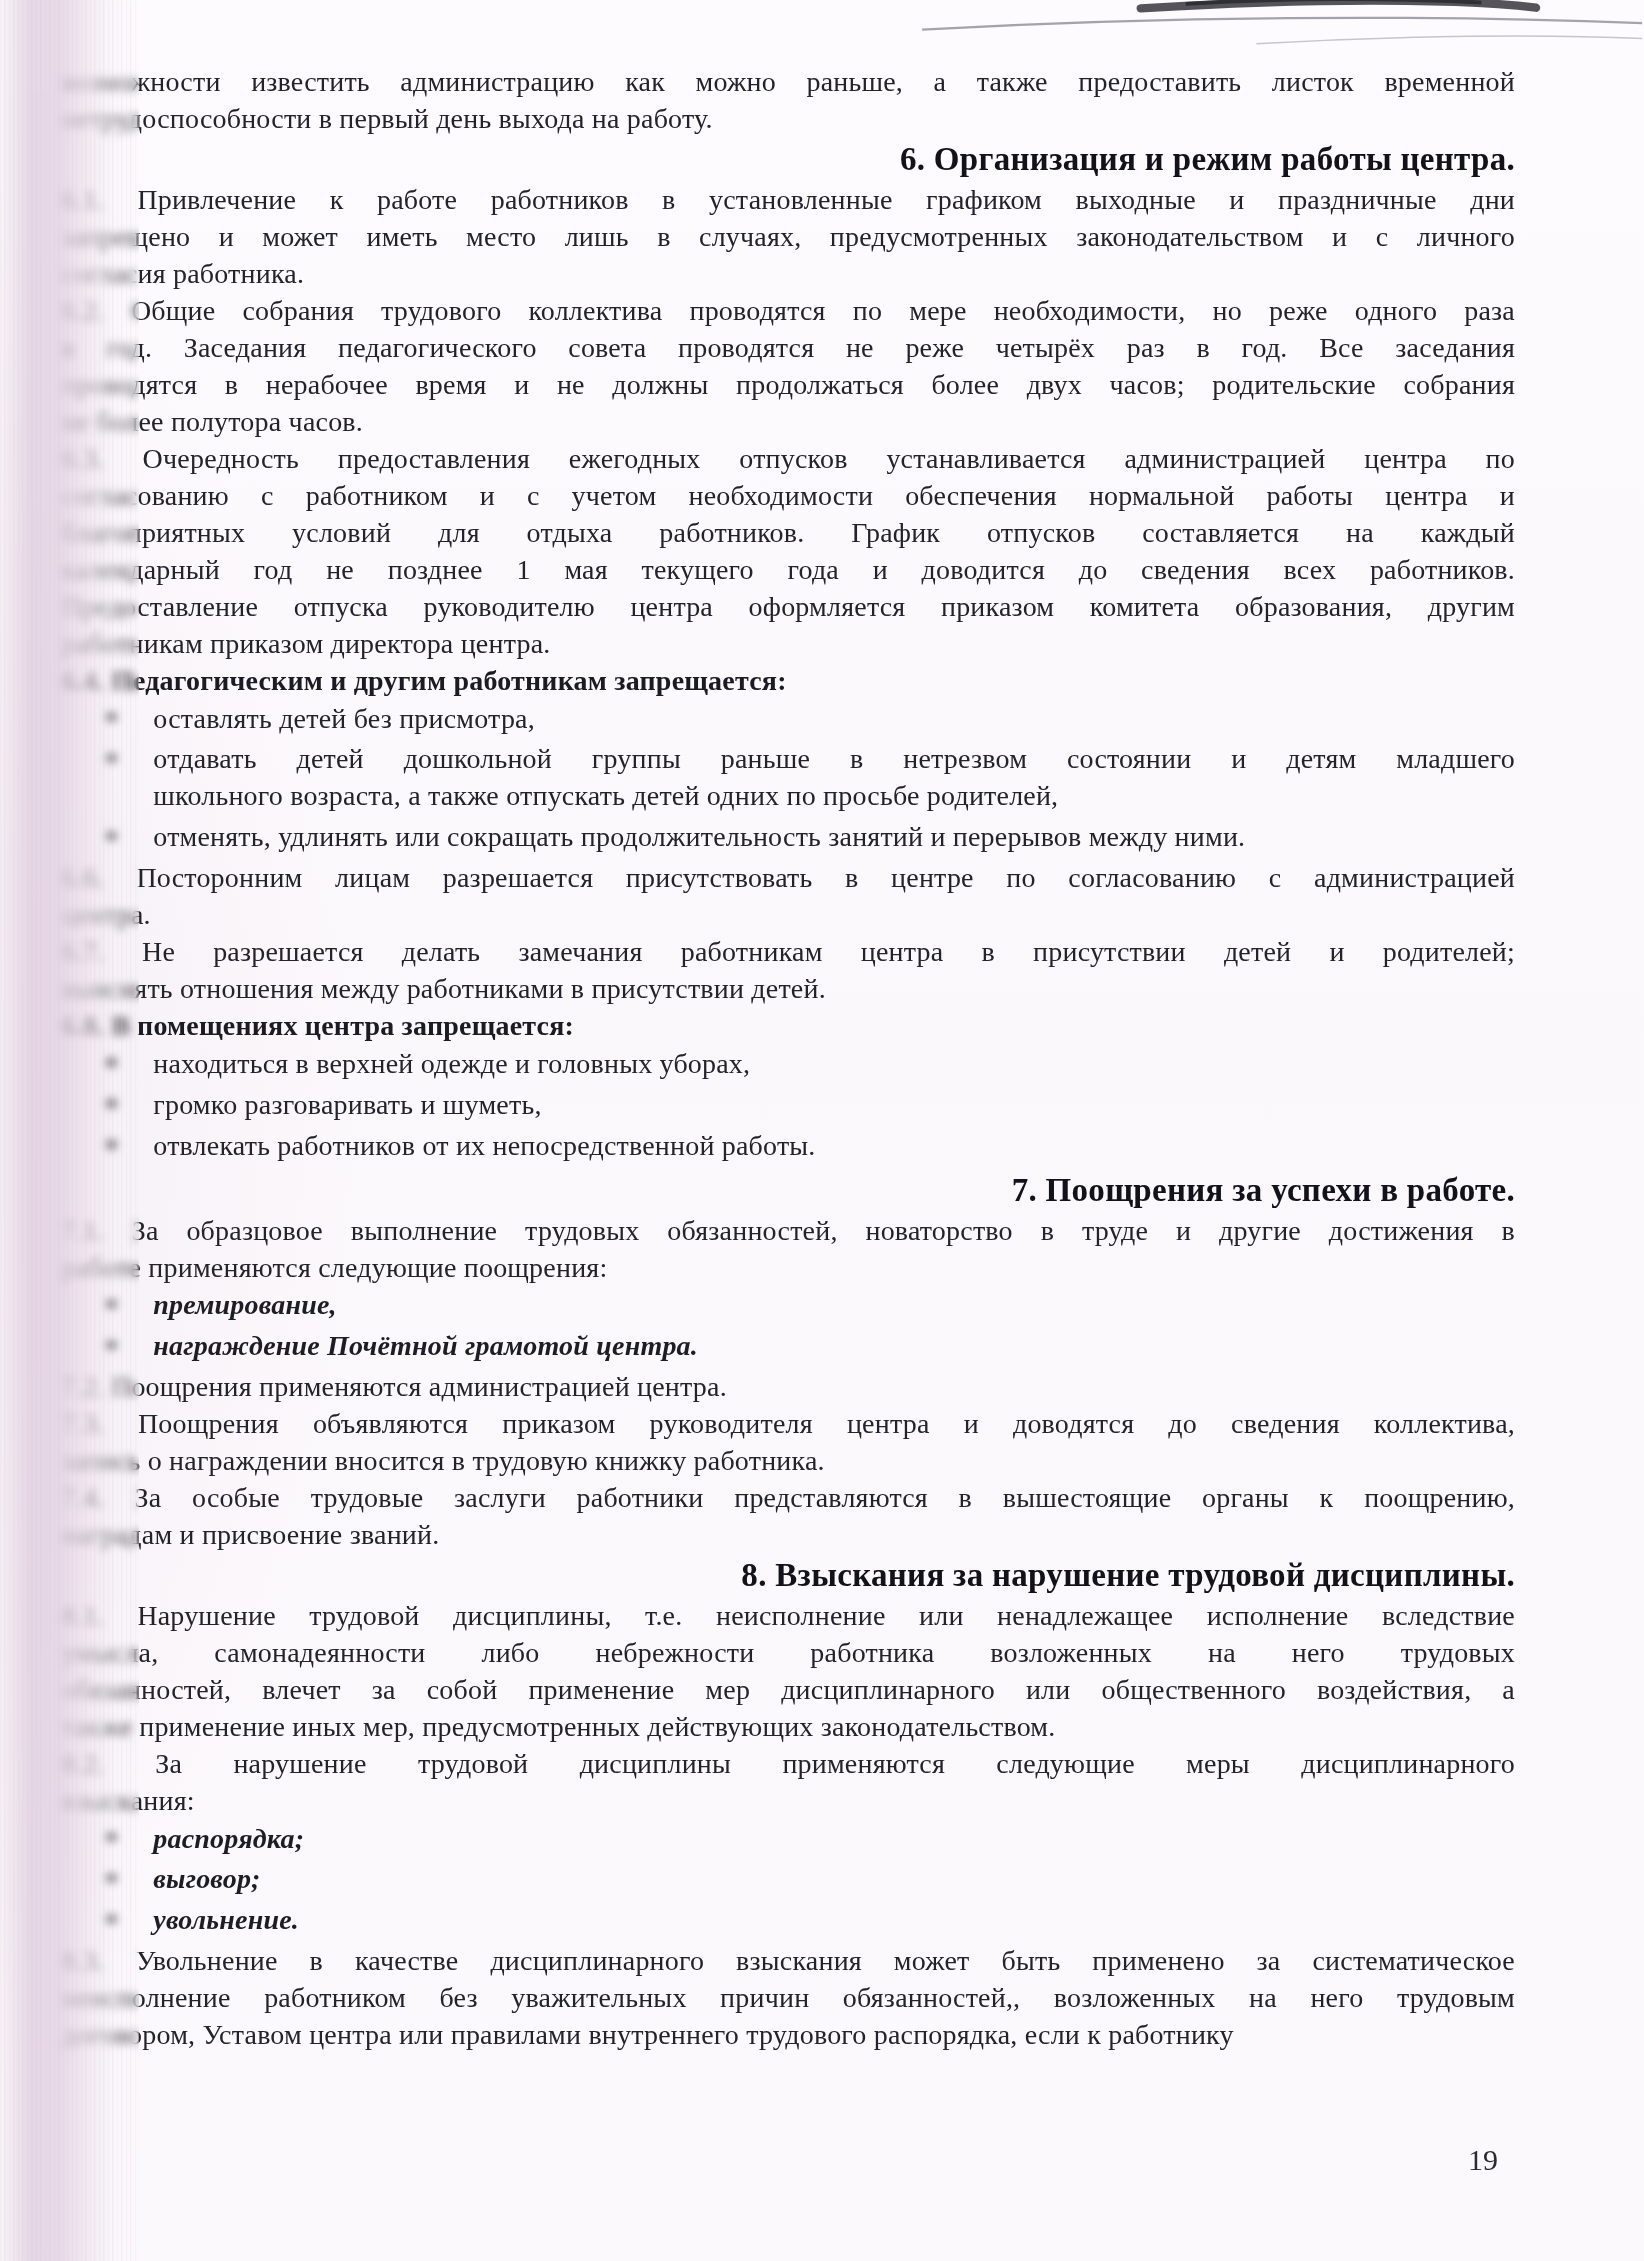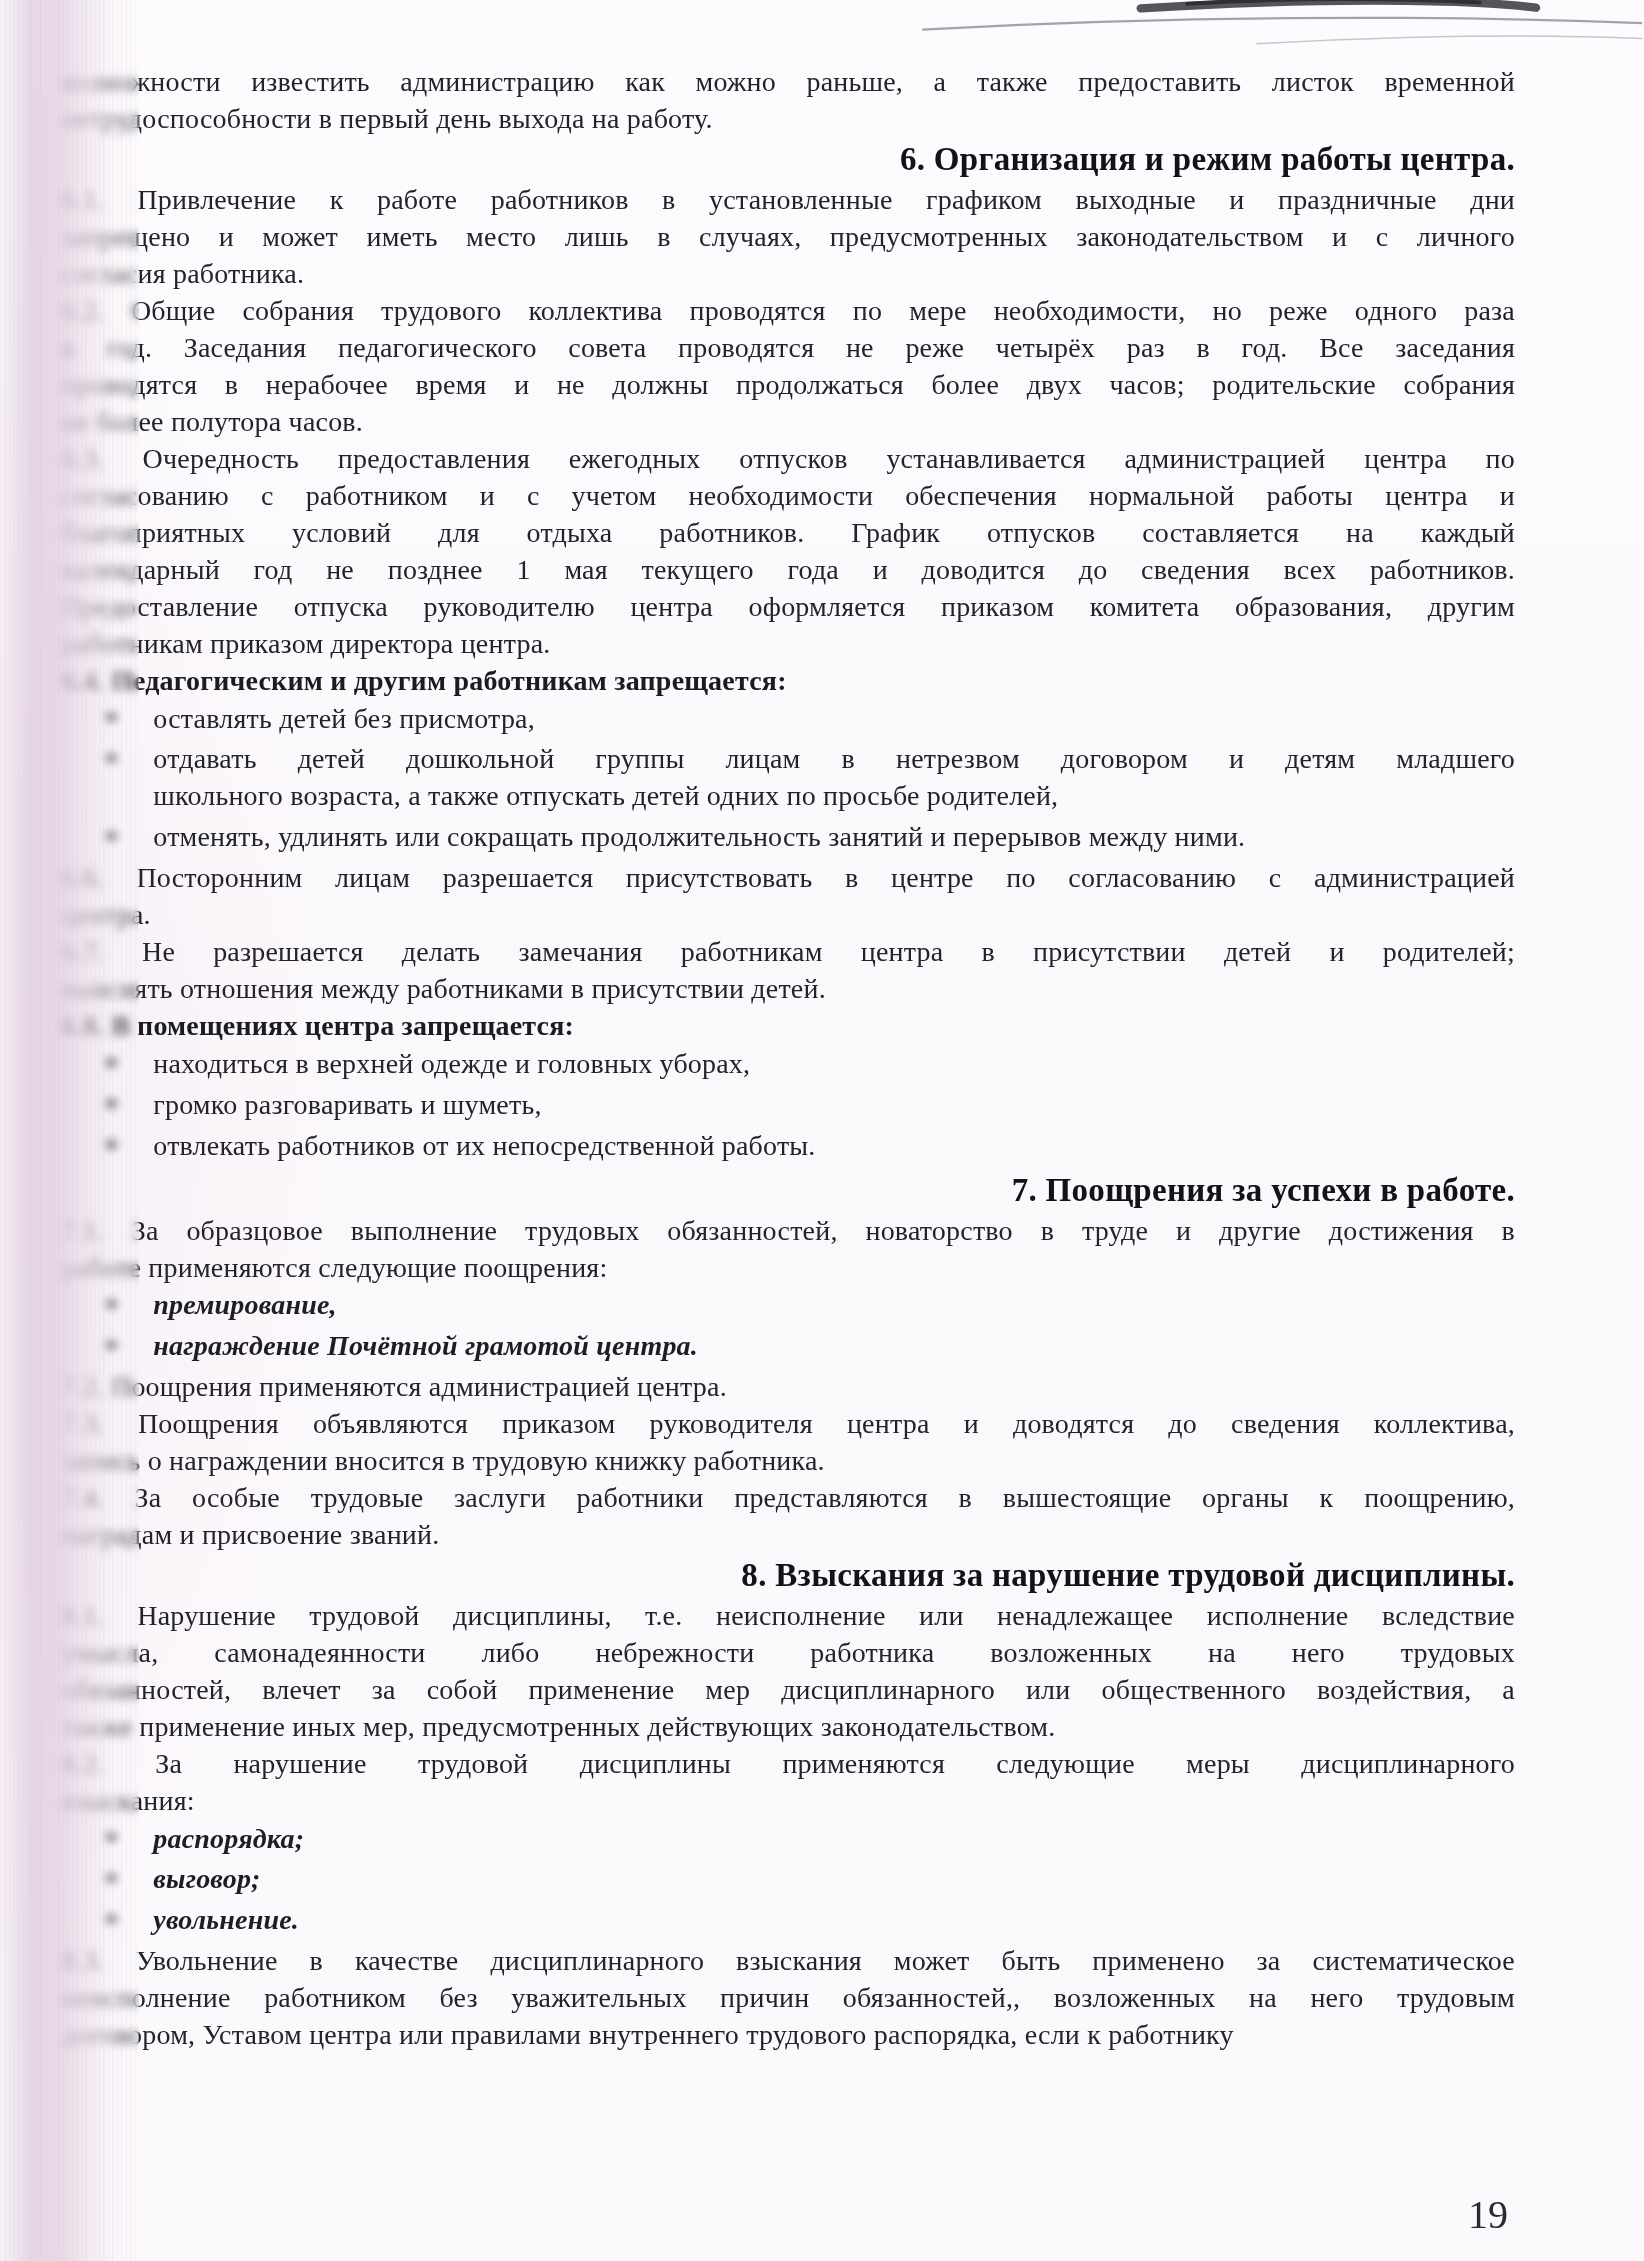--- a/index.html
+++ b/index.html
@@ -37,21 +37,21 @@
     width:10.3px;height:8.4px;margin:13.5px 0 0 45px;
     background:#3d3d46;border-radius:1.3px;
     box-shadow:0 0 1.9px rgba(60,60,70,0.55);
   }
   .btext{flex:1 1 auto;margin-left:37px;}
   .btext .line{text-align-last:left;}
   .btext.wrapml .line.j{text-align-last:justify;}
   .it .line{font-style:italic;font-weight:700;color:#1d1d25;}
   .page-number{
     position:absolute;top:2143px;left:1468px;z-index:1;
-    font-size:40px;color:#2a2a32;margin-top:48px;
+    font-size:30px;color:#2a2a32;
   }
   
   .left-smudge{
     position:absolute;left:0;top:0;width:139px;height:2261px;z-index:5;
     background:linear-gradient(90deg,
       rgba(240,232,239,0.30) 0px,
       rgba(224,206,223,0.80) 31px,
       rgba(228,212,227,0.84) 61px,
       rgba(238,227,237,0.58) 92px,
       rgba(249,245,249,0.28) 117px,
@@ -98,21 +98,21 @@
       <div class="line last bold">6.4. Педагогическим и другим работникам запрещается:</div>
       <div class="bullet">
         <span class="marker"></span>
         <div class="btext wrapml">
           <div class="line last">оставлять детей без присмотра,</div>
         </div>
       </div>
       <div class="bullet">
         <span class="marker"></span>
         <div class="btext wrapml">
-          <div class="line j">отдавать детей дошкольной группы лицам в нетрезвом договором и детям младшего</div>
+          <div class="line j">отдавать детей дошкольной группы раньше в нетрезвом состоянии и детям младшего</div>
           <div class="line last">школьного возраста, а также отпускать детей одних по просьбе родителей,</div>
         </div>
       </div>
       <div class="bullet">
         <span class="marker"></span>
         <div class="btext wrapml">
           <div class="line last">отменять, удлинять или сокращать продолжительность занятий и перерывов между ними.</div>
         </div>
       </div>
       <div class="line j">6.6. Посторонним лицам разрешается присутствовать в центре по согласованию с администрацией</div>

